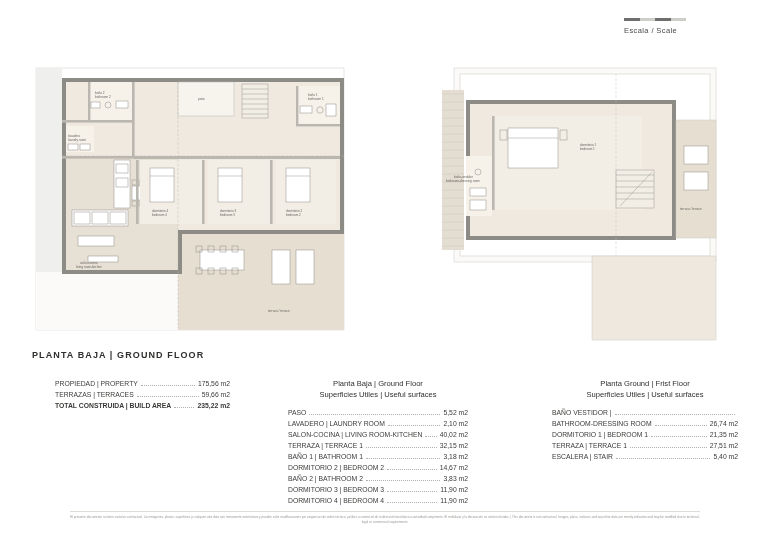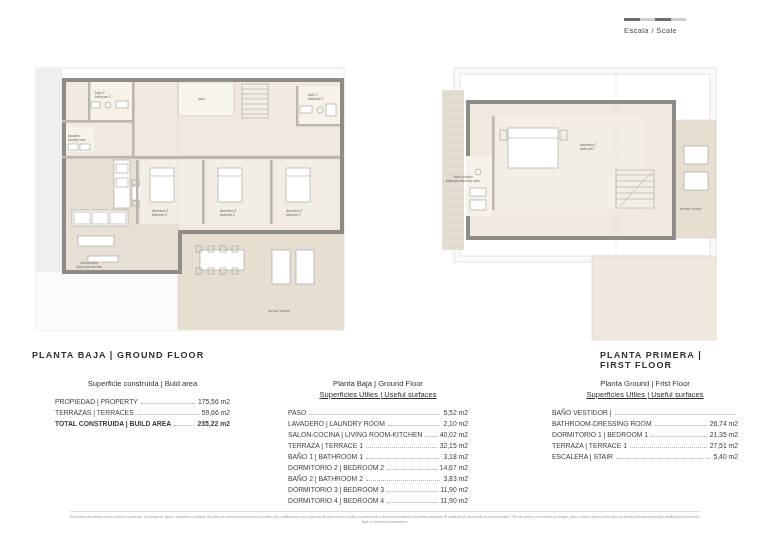--- a/index.html
+++ b/index.html
@@ -31,21 +31,21 @@
 
   
   #gf{left:28px;top:60px;width:330px;height:282px;}
   #ff{left:430px;top:60px;width:310px;height:282px;}
 
   .svgwrap{position:absolute;left:0;top:0;width:100%;height:100%;}
 
   
   .tbl{position:absolute;font-size:6.8px;color:#3a3a38;}
   .tbl .hd{font-size:7.6px;text-align:center;color:#2f2f2d;line-height:1.45;margin-bottom:7px;}
-  .tbl .hd .l2{display:block;text-decoration:underline;}
+  .tbl .hd .l2{display:block;}
   .row{display:flex;align-items:baseline;line-height:1.62;}
   .row .nm{white-space:nowrap;}
   .row .dots{flex:1;border-bottom:1px dotted #b3b1ab;margin:0 3px 2px 3px;height:1px;}
   .row .vl{white-space:nowrap;}
   .row.total .nm{font-weight:bold;}
   .row.total .vl{font-weight:bold;}
 
   #t-build{left:55px;top:378px;width:175px;}
   #t-gf{left:288px;top:378px;width:180px;}
   #t-ff{left:552px;top:378px;width:186px;}
@@ -289,26 +289,22 @@
       <line x1="190" y1="146" x2="222" y2="112" class="ln2"></line>
 
       <rect x="246" y="60" width="40" height="118" fill="#e6ded0" stroke="#cdcbc5" stroke-width=".5"></rect>
       <rect x="254" y="86" width="24" height="18" class="fxf2"></rect>
       <rect x="254" y="112" width="24" height="18" class="fxf2"></rect>
       <text class="txts2" x="250" y="150">terraza / terrace</text>
 
       <line x1="186" y1="14" x2="186" y2="196" class="lnd2"></line>
     </svg>
   </div>
-  <div class="plan-title" style="left:600px;top:350px;">PLANTA PRIMERA | FIRST FLOOR</div>
 
   <div class="tbl" id="t-build">
-    <div class="hd">
-      <span>Superficie construida | Buid area</span>
-    </div>
     <div id="rows-build">
         <div class="row">
           <span class="nm">PROPIEDAD | PROPERTY</span>
           <span class="dots"></span>
           <span class="vl">175,56 m2</span>
         </div>
         <div class="row">
           <span class="nm">TERRAZAS | TERRACES</span>
           <span class="dots"></span>
           <span class="vl">59,66 m2</span>

